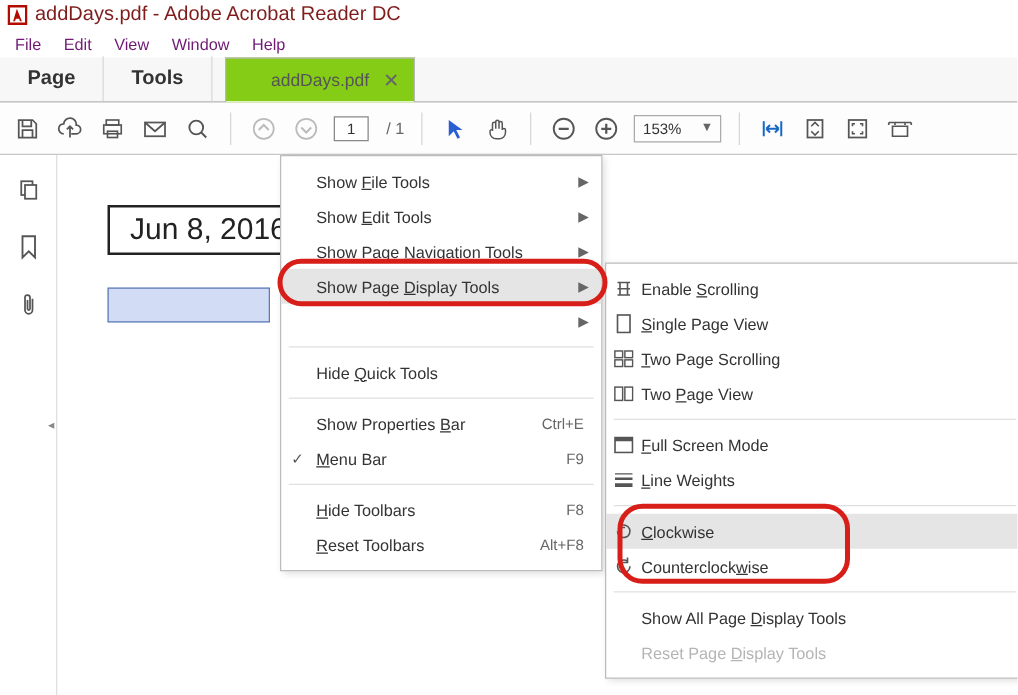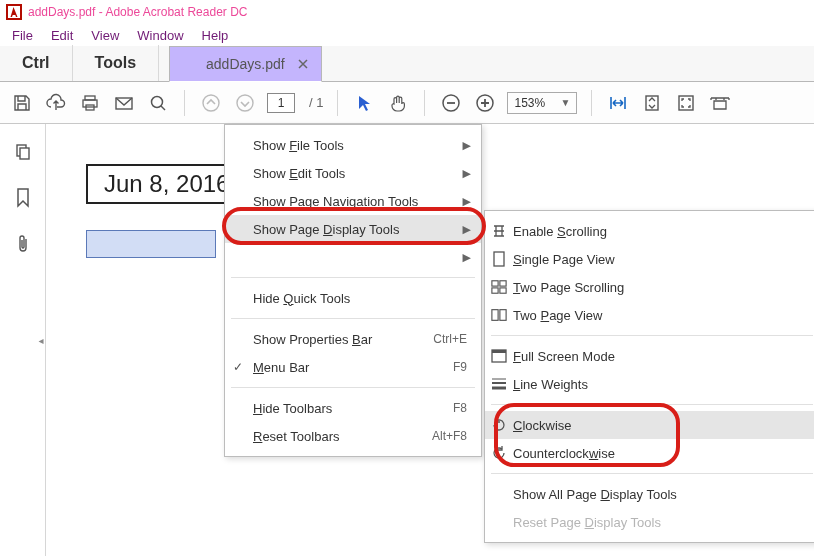--- a/index.html
+++ b/index.html
@@ -18,21 +18,21 @@
     display: flex;
     align-items: center;
     height: 24px;
     padding: 2px 6px;
     background: #fff;
   }
   .titlebar .app-icon {
     width: 16px; height: 16px; margin-right: 6px;
     display: inline-flex; align-items: center; justify-content: center;
   }
-  .titlebar .title { color: #ec4899; font-size: 12px; }
+  .titlebar .title { color: #7f1d1d; font-size: 16px; }
   .menubar {
     display: flex;
     gap: 2px;
     padding: 2px 4px;
     height: 22px;
     align-items: center;
   }
   .menubar .mi { padding: 2px 8px; color: #701a75; cursor: default; }
   .tabrow {
     display: flex;
@@ -47,21 +47,21 @@
     display: flex;
     align-items: center;
     padding: 0 22px;
     color: #444;
     font-size: 16px;
     cursor: default;
     border-right: 1px solid #d9d9d9;
   }
   .tabrow .tab.strong { font-weight: 600; color: #333; }
   .tabrow .doc-tab {
-    background: #c4b5fd;
+    background: #84cc16;
     border-top: 1px solid #b7b7b7;
     border-left: 1px solid #b7b7b7;
     border-right: 1px solid #b7b7b7;
     border-bottom: 1px solid #fff;
     margin-bottom: -1px;
     position: relative;
     padding-right: 36px;
     font-size: 14px;
     color: #555;
     margin-left: 10px;
@@ -206,21 +206,21 @@
 <div class="menubar">
   <span class="mi">File</span>
   <span class="mi">Edit</span>
   <span class="mi">View</span>
   <span class="mi">Window</span>
   <span class="mi">Help</span>
 </div>
 
 <div class="tabrow">
   <div class="tab strong">
-    <span>Ctrl</span>
+    <span>Page</span>
   </div>
   <div class="tab strong">
     <span>Tools</span>
   </div>
   <div class="tab doc-tab">
     <span>addDays.pdf</span>
     <span class="close">
       <svg width="10" height="10" viewBox="0 0 10 10">
           <path d="M1 1 L9 9 M9 1 L1 9" stroke="#666" stroke-width="1.5"></path>
         </svg>

